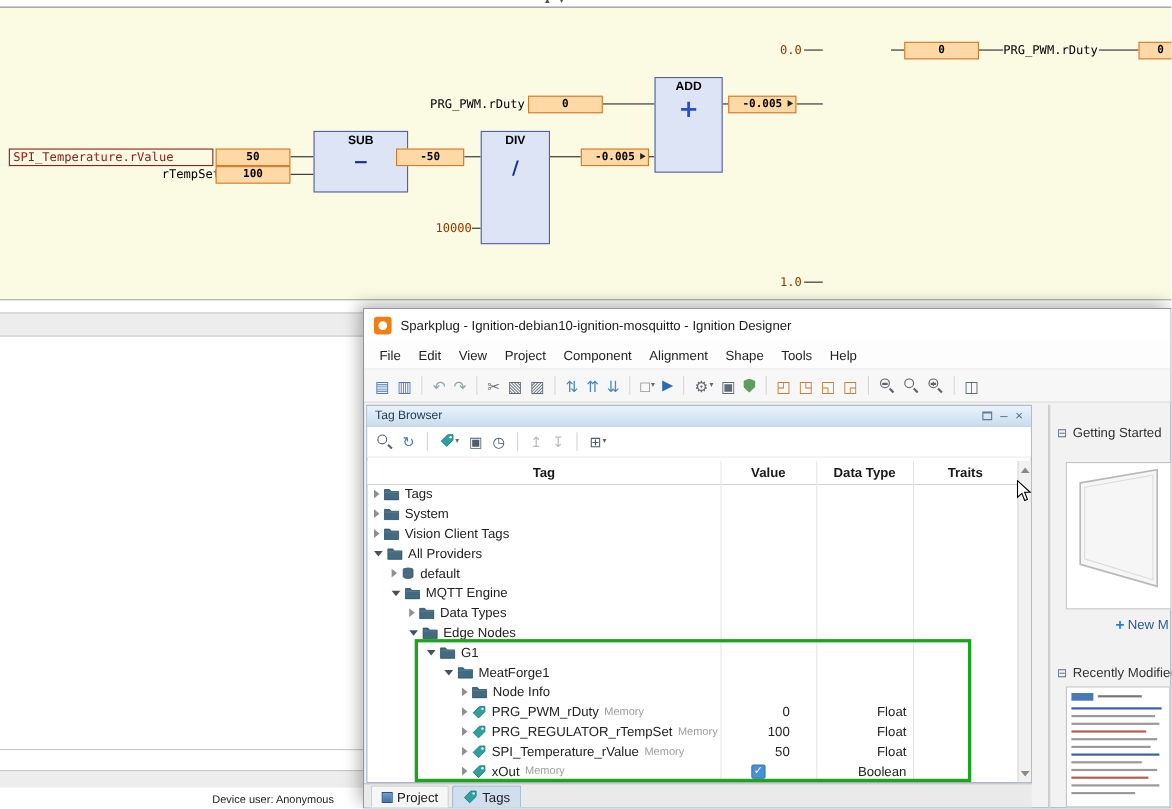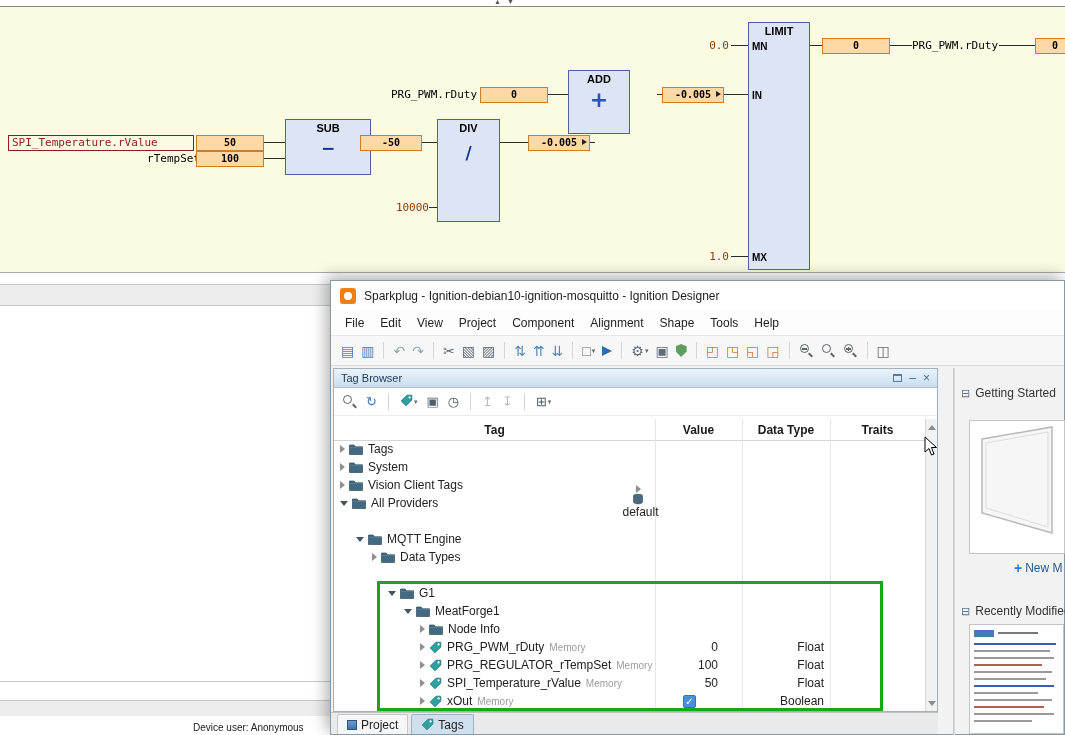--- a/index.html
+++ b/index.html
@@ -128,29 +128,23 @@
   <span class="warrow" style="left:716px;top:91px"></span>
 
   <div class="fbd-block" style="left:285px;top:119px;width:86px;height:56px">
     <div class="fbd-title">SUB</div>
     <div class="fbd-symbol" style="margin-top:4px">−</div>
   </div>
   <div class="fbd-block" style="left:437px;top:119px;width:63px;height:103px">
     <div class="fbd-title">DIV</div>
     <div class="fbd-symbol" style="margin-top:9px">/</div>
   </div>
-  <div class="fbd-block" style="left:568px;top:70px;width:62px;height:64px">
+  <div class="fbd-block" style="left:595px;top:70px;width:62px;height:87px">
     <div class="fbd-title">ADD</div>
     <div class="fbd-symbol" style="margin-top:2px;font-size:22px;color:#2850c8">+</div>
-  </div>
-  <div class="fbd-block" style="left:748px;top:22px;width:62px;height:248px">
-    <div class="fbd-title">LIMIT</div>
-    <span class="pin" style="top:18px">MN</span>
-    <span class="pin" style="top:67px">IN</span>
-    <span class="pin" style="top:229px">MX</span>
   </div>
 
   <div class="flabel fvar-box" style="left:8px;top:135px;width:186px">SPI_Temperature.rValue</div>
   <div class="flabel" style="left:146px;top:152px;width:54px;text-align:right">rTempSet</div>
   <div class="flabel" style="left:391px;top:88px;width:86px;text-align:right">PRG_PWM.rDuty</div>
   <div class="flabel fconst" style="left:394px;top:201px;width:35px;text-align:right">10000</div>
   <div class="flabel fconst" style="left:707px;top:39px;width:22px;text-align:right">0.0</div>
   <div class="flabel fconst" style="left:707px;top:250px;width:22px;text-align:right">1.0</div>
   <div class="flabel" style="left:912px;top:39px">PRG_PWM.rDuty</div>
 
@@ -369,21 +363,21 @@
       <div class="trow" style="top: 476px; padding-left: 6px;">
         <span class="arr col"></span>
         <span class="ticon">
           <svg width="14" height="11" viewBox="0 0 14 11">
             <path d="M0.5 1 h4.6 l1.4 1.8 h7 v7.7 h-13z" fill="#426a80" stroke="#2e4c5e" stroke-width="0.7"></path>
             <path d="M0.5 3.6 h13" stroke="#5d8299" stroke-width="0.7"></path>
           </svg>
         </span>
         <span class="tlabel">Vision Client Tags</span>
       </div>
-      <div class="trow" style="top: 485px; padding-left: 22px; flex-direction: column;">
+      <div class="trow" style="top: 512px; padding-left: 22px;">
         <span class="arr col"></span>
         <span class="ticon">
           <svg width="12" height="12" viewBox="0 0 12 12">
             <ellipse cx="6" cy="2.6" rx="4.5" ry="1.8" fill="#4a6a80"></ellipse>
             <path d="M1.5 2.6 v6.4 c0 1 2 1.9 4.5 1.9 s4.5 -0.9 4.5 -1.9 v-6.4" fill="#4a6a80" stroke="#32495a" stroke-width="0.6"></path>
           </svg>
         </span>
         <span class="tlabel">default</span>
       </div>
       <div class="trow" style="top: 530px; padding-left: 22px;">
@@ -398,20 +392,30 @@
       </div>
       <div class="trow" style="top: 548px; padding-left: 38px;">
         <span class="arr col"></span>
         <span class="ticon">
           <svg width="14" height="11" viewBox="0 0 14 11">
             <path d="M0.5 1 h4.6 l1.4 1.8 h7 v7.7 h-13z" fill="#426a80" stroke="#2e4c5e" stroke-width="0.7"></path>
             <path d="M0.5 3.6 h13" stroke="#5d8299" stroke-width="0.7"></path>
           </svg>
         </span>
         <span class="tlabel">Data Types</span>
+      </div>
+      <div class="trow" style="top: 566px; padding-left: 38px;">
+        <span class="arr exp"></span>
+        <span class="ticon">
+          <svg width="14" height="11" viewBox="0 0 14 11">
+            <path d="M0.5 1 h4.6 l1.4 1.8 h7 v7.7 h-13z" fill="#426a80" stroke="#2e4c5e" stroke-width="0.7"></path>
+            <path d="M0.5 3.6 h13" stroke="#5d8299" stroke-width="0.7"></path>
+          </svg>
+        </span>
+        <span class="tlabel">Edge Nodes</span>
       </div>
       <div class="trow" style="top: 584px; padding-left: 54px;">
         <span class="arr exp"></span>
         <span class="ticon">
           <svg width="14" height="11" viewBox="0 0 14 11">
             <path d="M0.5 1 h4.6 l1.4 1.8 h7 v7.7 h-13z" fill="#426a80" stroke="#2e4c5e" stroke-width="0.7"></path>
             <path d="M0.5 3.6 h13" stroke="#5d8299" stroke-width="0.7"></path>
           </svg>
         </span>
         <span class="tlabel">G1</span>

